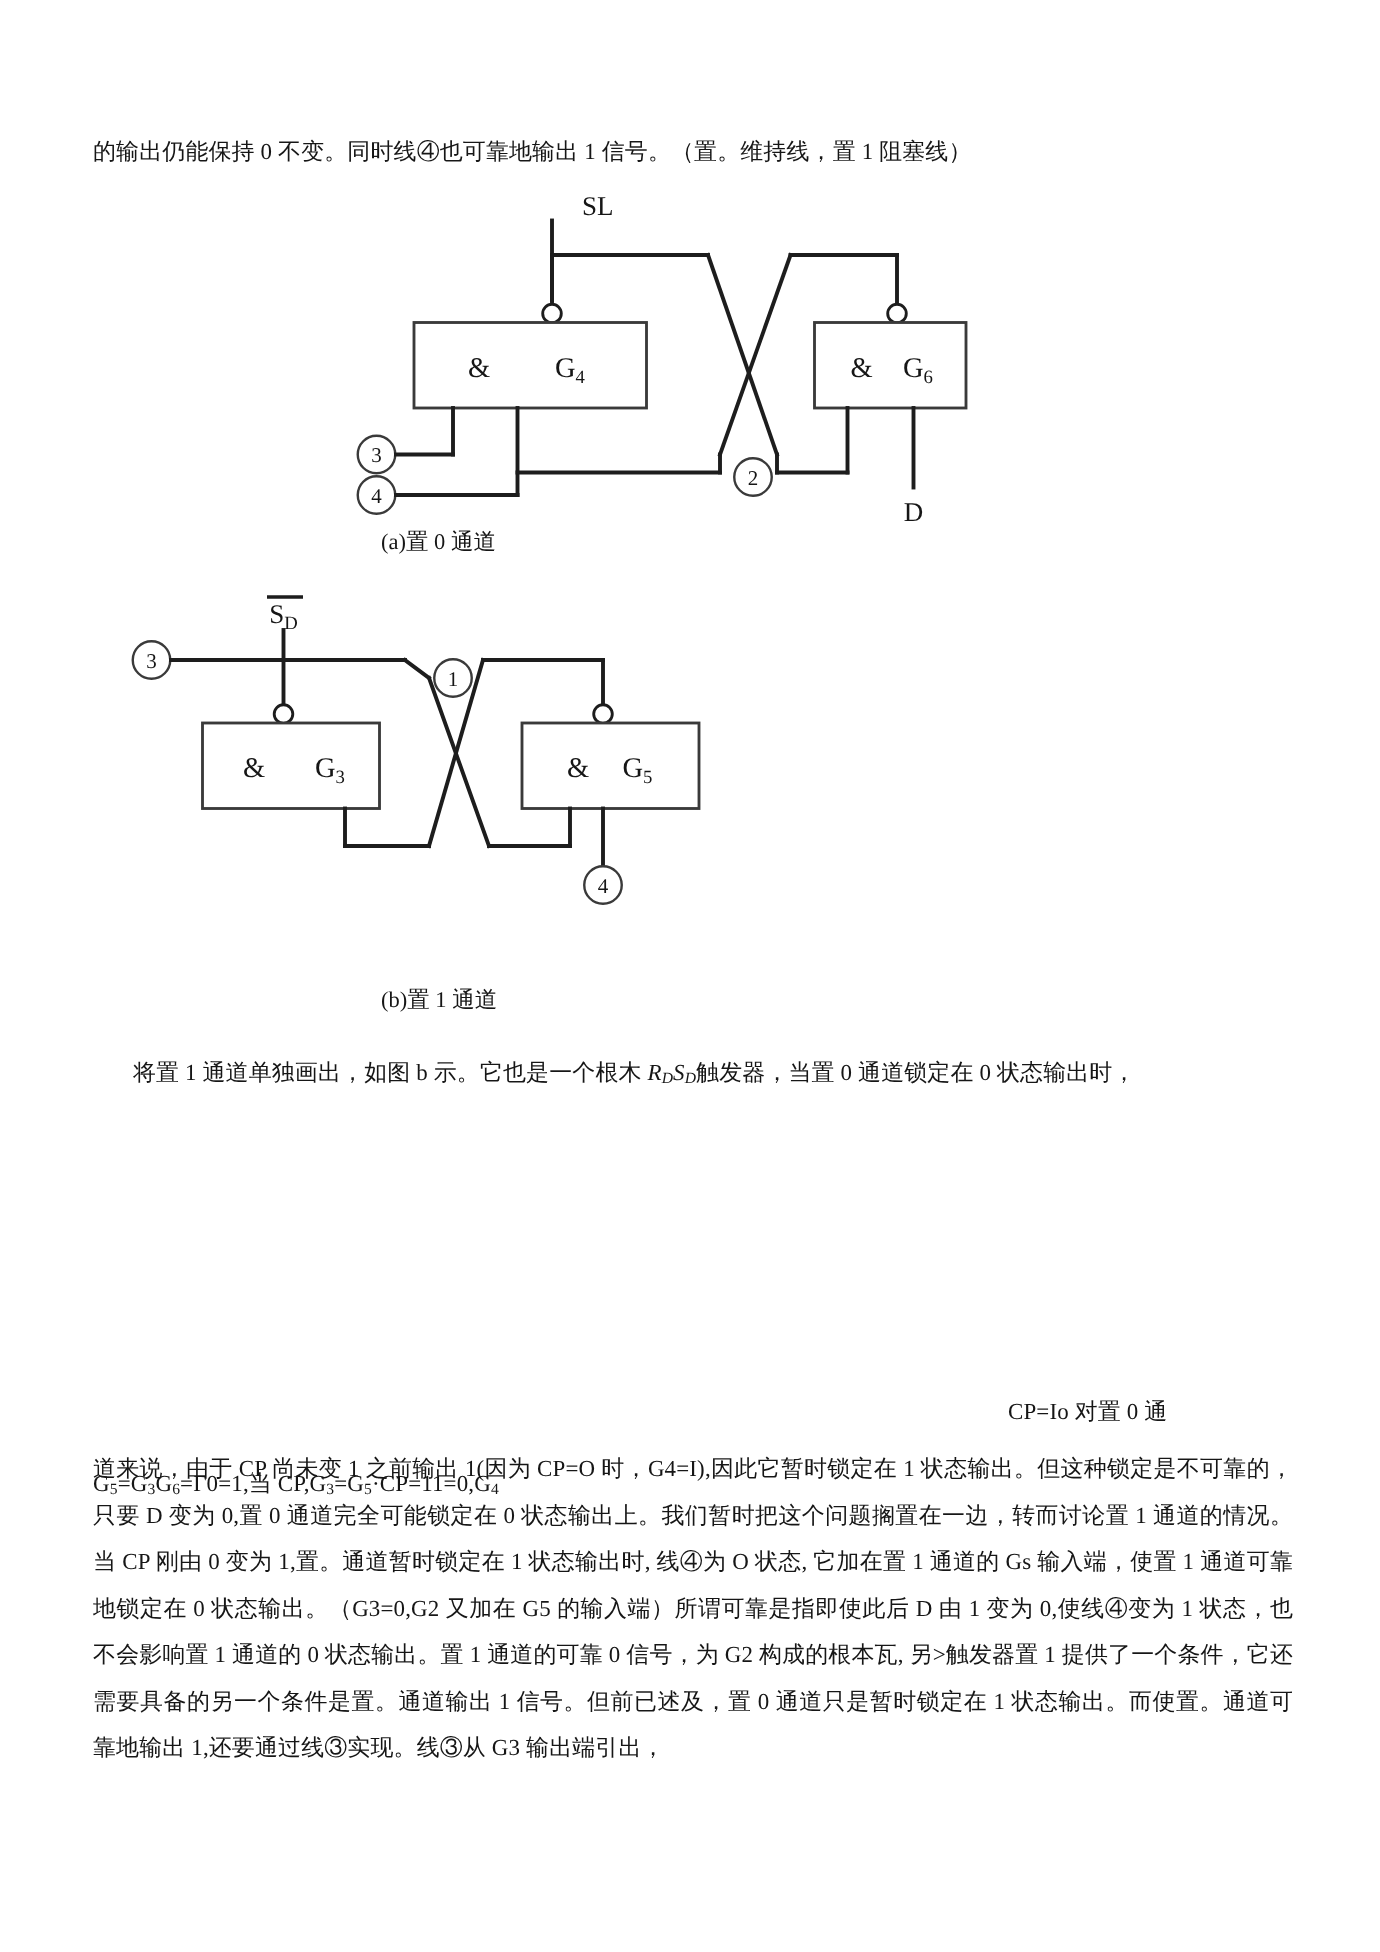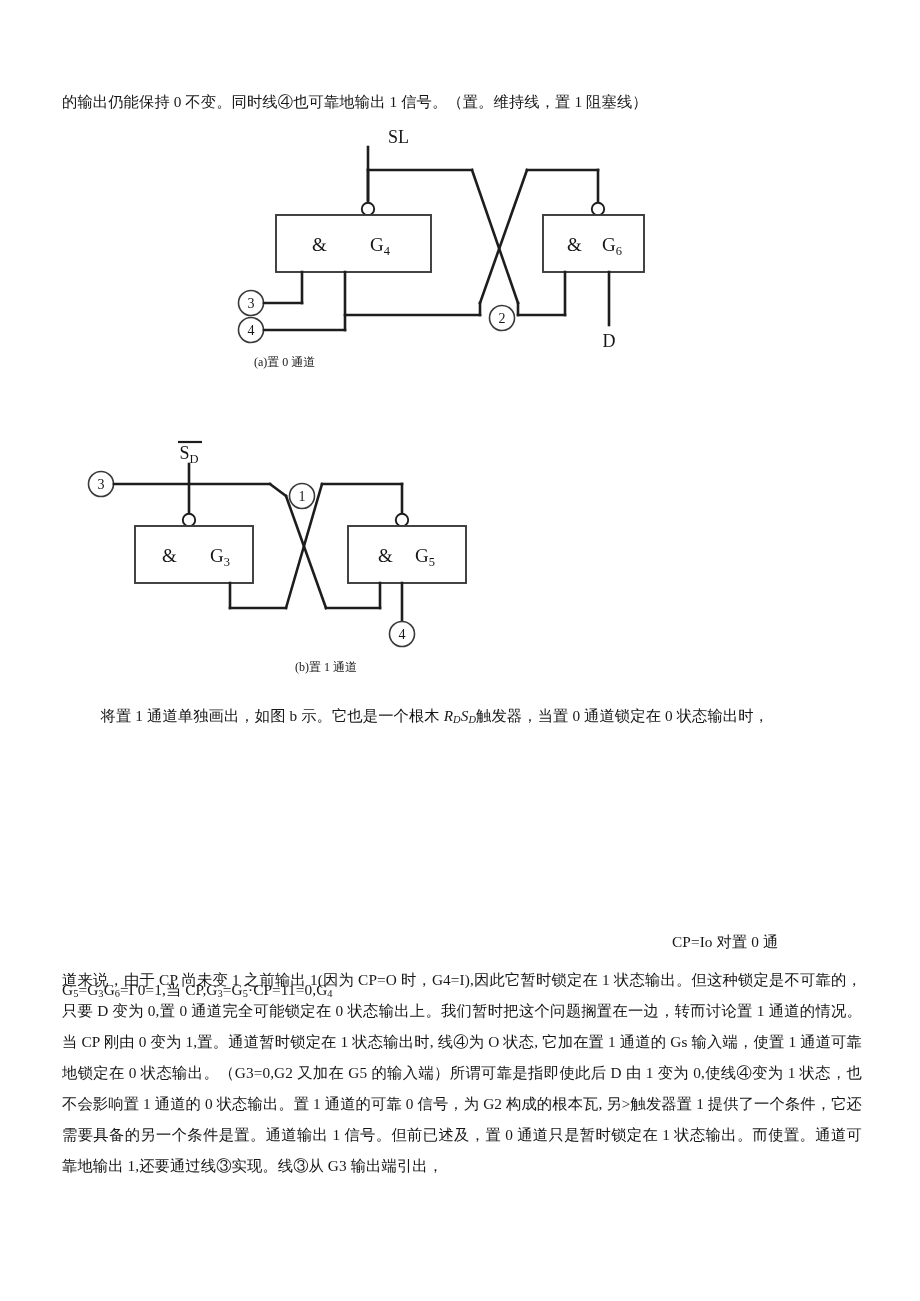--- a/index.html
+++ b/index.html
@@ -20,21 +20,21 @@
     line-height:31px;
     letter-spacing:0.1px;
     text-align:justify;
     text-justify:inter-ideograph;
     color:#161616;
   }
   .nowrapline{white-space:nowrap;}
 
   .caption{
     position:absolute;
-    font-size:12px;
+    font-size:15px;
     line-height:20px;
     color:#161616;
     white-space:nowrap;
   }
 
   
   .frm{font-family:"Liberation Serif","DejaVu Serif",serif;}
   .frm i{font-style:italic;}
   sub{font-size:.68em;vertical-align:-0.22em;}
 
@@ -116,21 +116,21 @@
 
       <path class="wire" d="M 369 147 L 369 200"></path>
       <text class="pinlbl" x="369" y="222" text-anchor="middle">D</text>
 
       <text class="pinlbl" x="148" y="18">SL</text>
     </svg>
   </div>
 
   <div class="caption" style="left:254px;top:352px;">(a)置 0 通道</div>
 
-  <div class="fig" style="left:90px;top:392px;width:420px;height:215px;margin-top:44px;">
+  <div class="fig" style="left:90px;top:392px;width:420px;height:215px;">
     <svg width="420" height="215" viewBox="0 0 420 215">
 
       <text class="pinlbl" x="99" y="23" text-anchor="middle">S<tspan class="gatesub" dy="4">D</tspan></text>
       <path class="wirethin" d="M 88 6 L 112 6" stroke-width="2"></path>
 
       <path class="wire" d="M 99 28 L 99 78"></path>
       <circle class="bub" cx="99" cy="84" r="6.2"></circle>
 
       <circle class="ring" cx="11" cy="48" r="12.5"></circle>
       <text class="circnum" x="11" y="53" text-anchor="middle">3</text>
@@ -160,23 +160,23 @@
 
       <path class="wire" d="M 290 147 L 290 172"></path>
       <path class="wire" d="M 236 172 L 290 172"></path>
 
       <path class="wire" d="M 312 147 L 312 185"></path>
       <circle class="ring" cx="312" cy="198" r="12.5"></circle>
       <text class="circnum" x="312" y="203" text-anchor="middle">4</text>
     </svg>
   </div>
 
-  <div class="caption" style="left:254px;top:657px;margin-left:41px;">(b)置 1 通道</div>
+  <div class="caption" style="left:254px;top:657px;">(b)置 1 通道</div>
 
-  <div class="para nowrapline" style="left:70px;top:700px;width:800px;">
+  <div class="para nowrapline" style="left:58px;top:700px;width:800px;">
     <span style="display:inline-block;width:2em;"></span><span>将置 1 通道单独画出，如图 b 示。它也是一个根木 </span><span class="frm"><i>R</i><sub><i>D</i></sub><i>S</i><sub><i>D</i></sub></span><span>触发器，当置 0 通道锁定在 0 状态输出时，</span>
   </div>
 
 
 
   <div class="para nowrapline frm" style="left:62px;top:926px;margin-top:48px;">
     G<sub>5</sub>=G<sub>3</sub>G<sub>6</sub>=Γ0=1,当 CP,G<sub>3</sub>=G<sub>5</sub>·CP=11=0,G<sub>4</sub>
   </div>
   <div class="para nowrapline" style="left:672px;top:926px;">CP=Io 对置 0 通</div>
 

